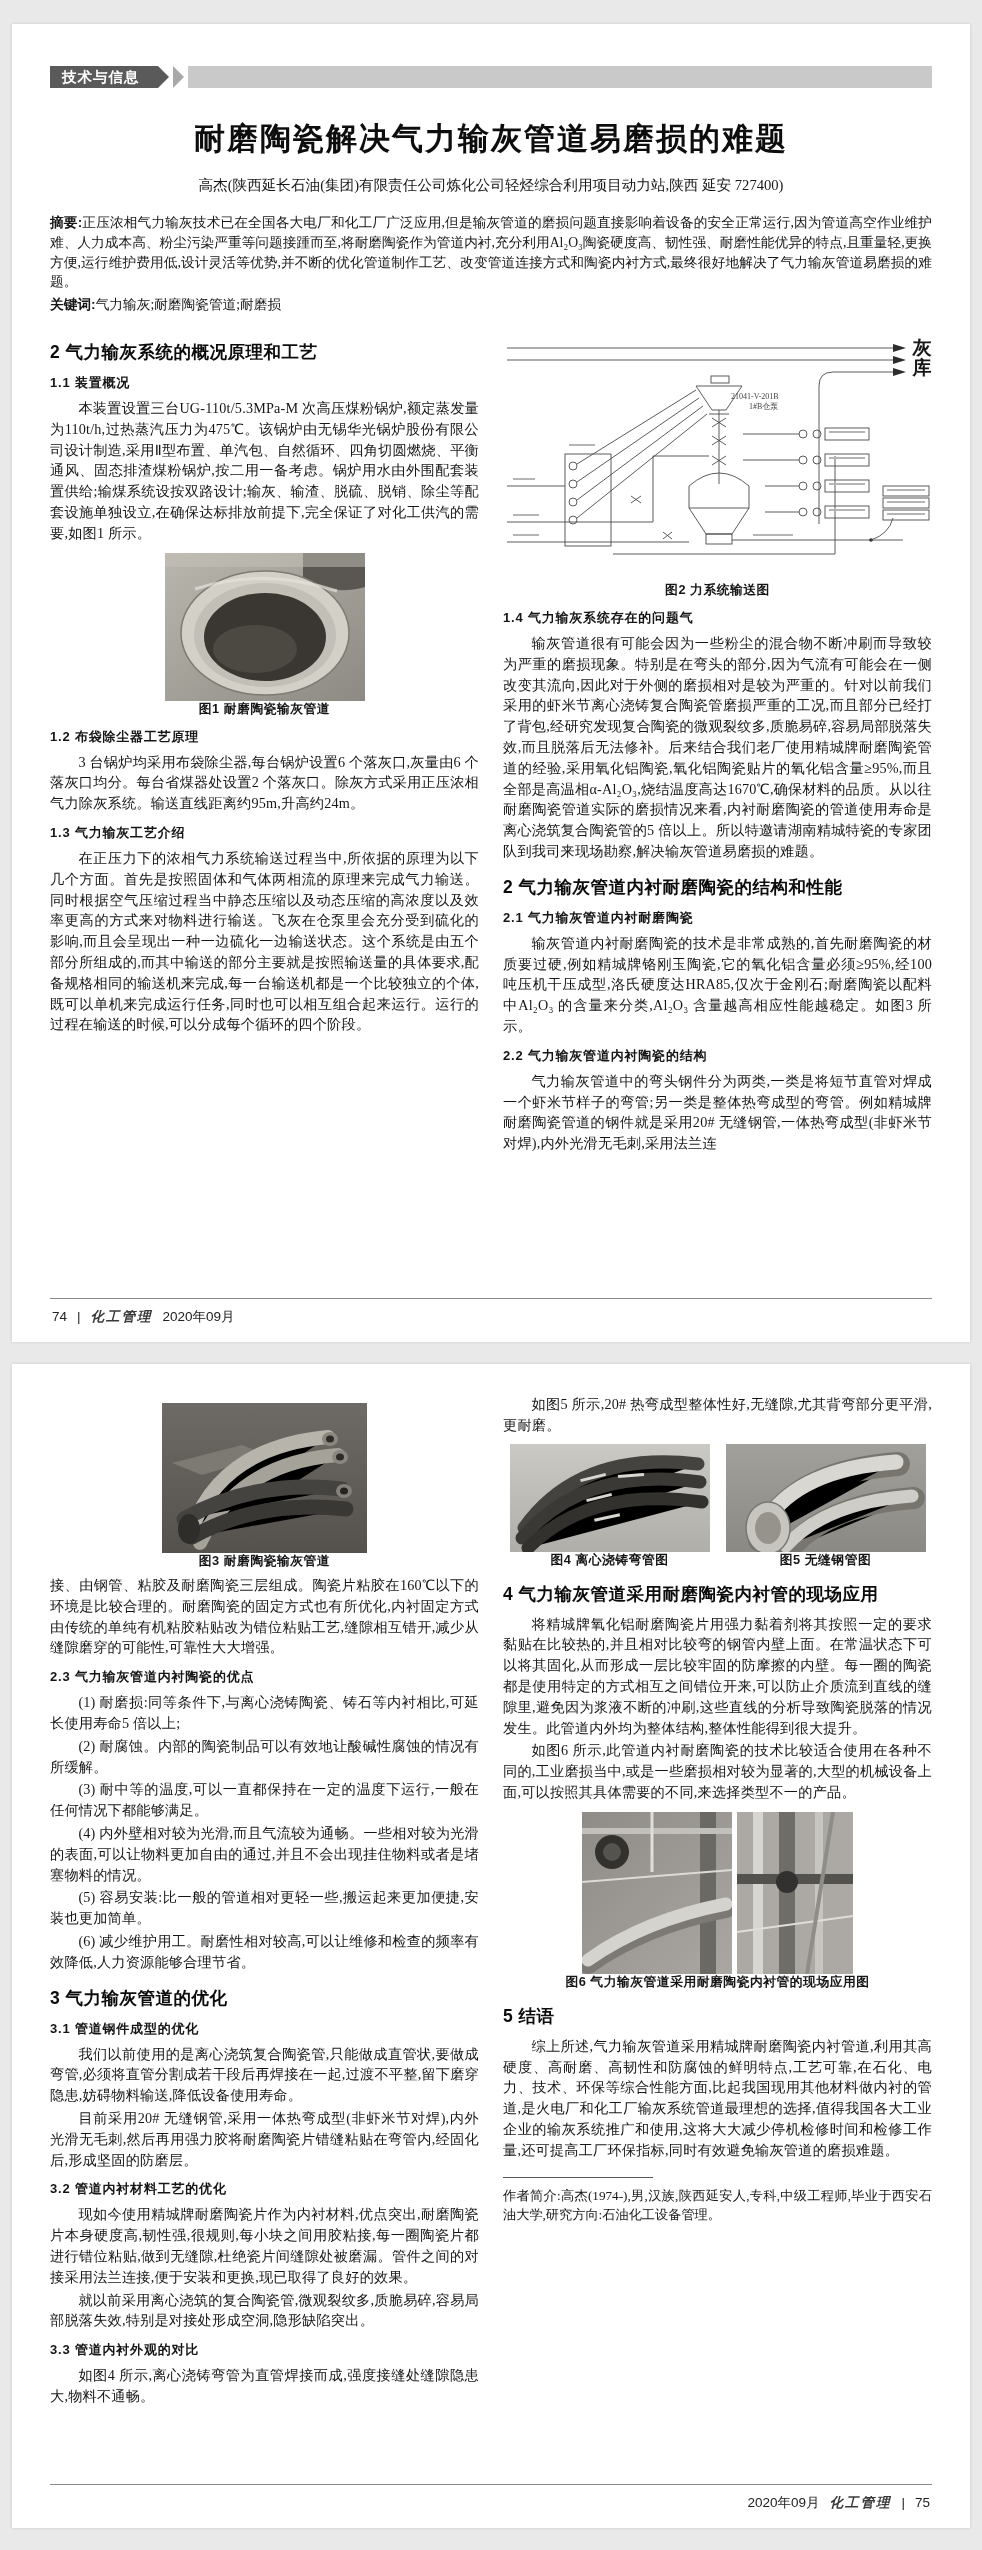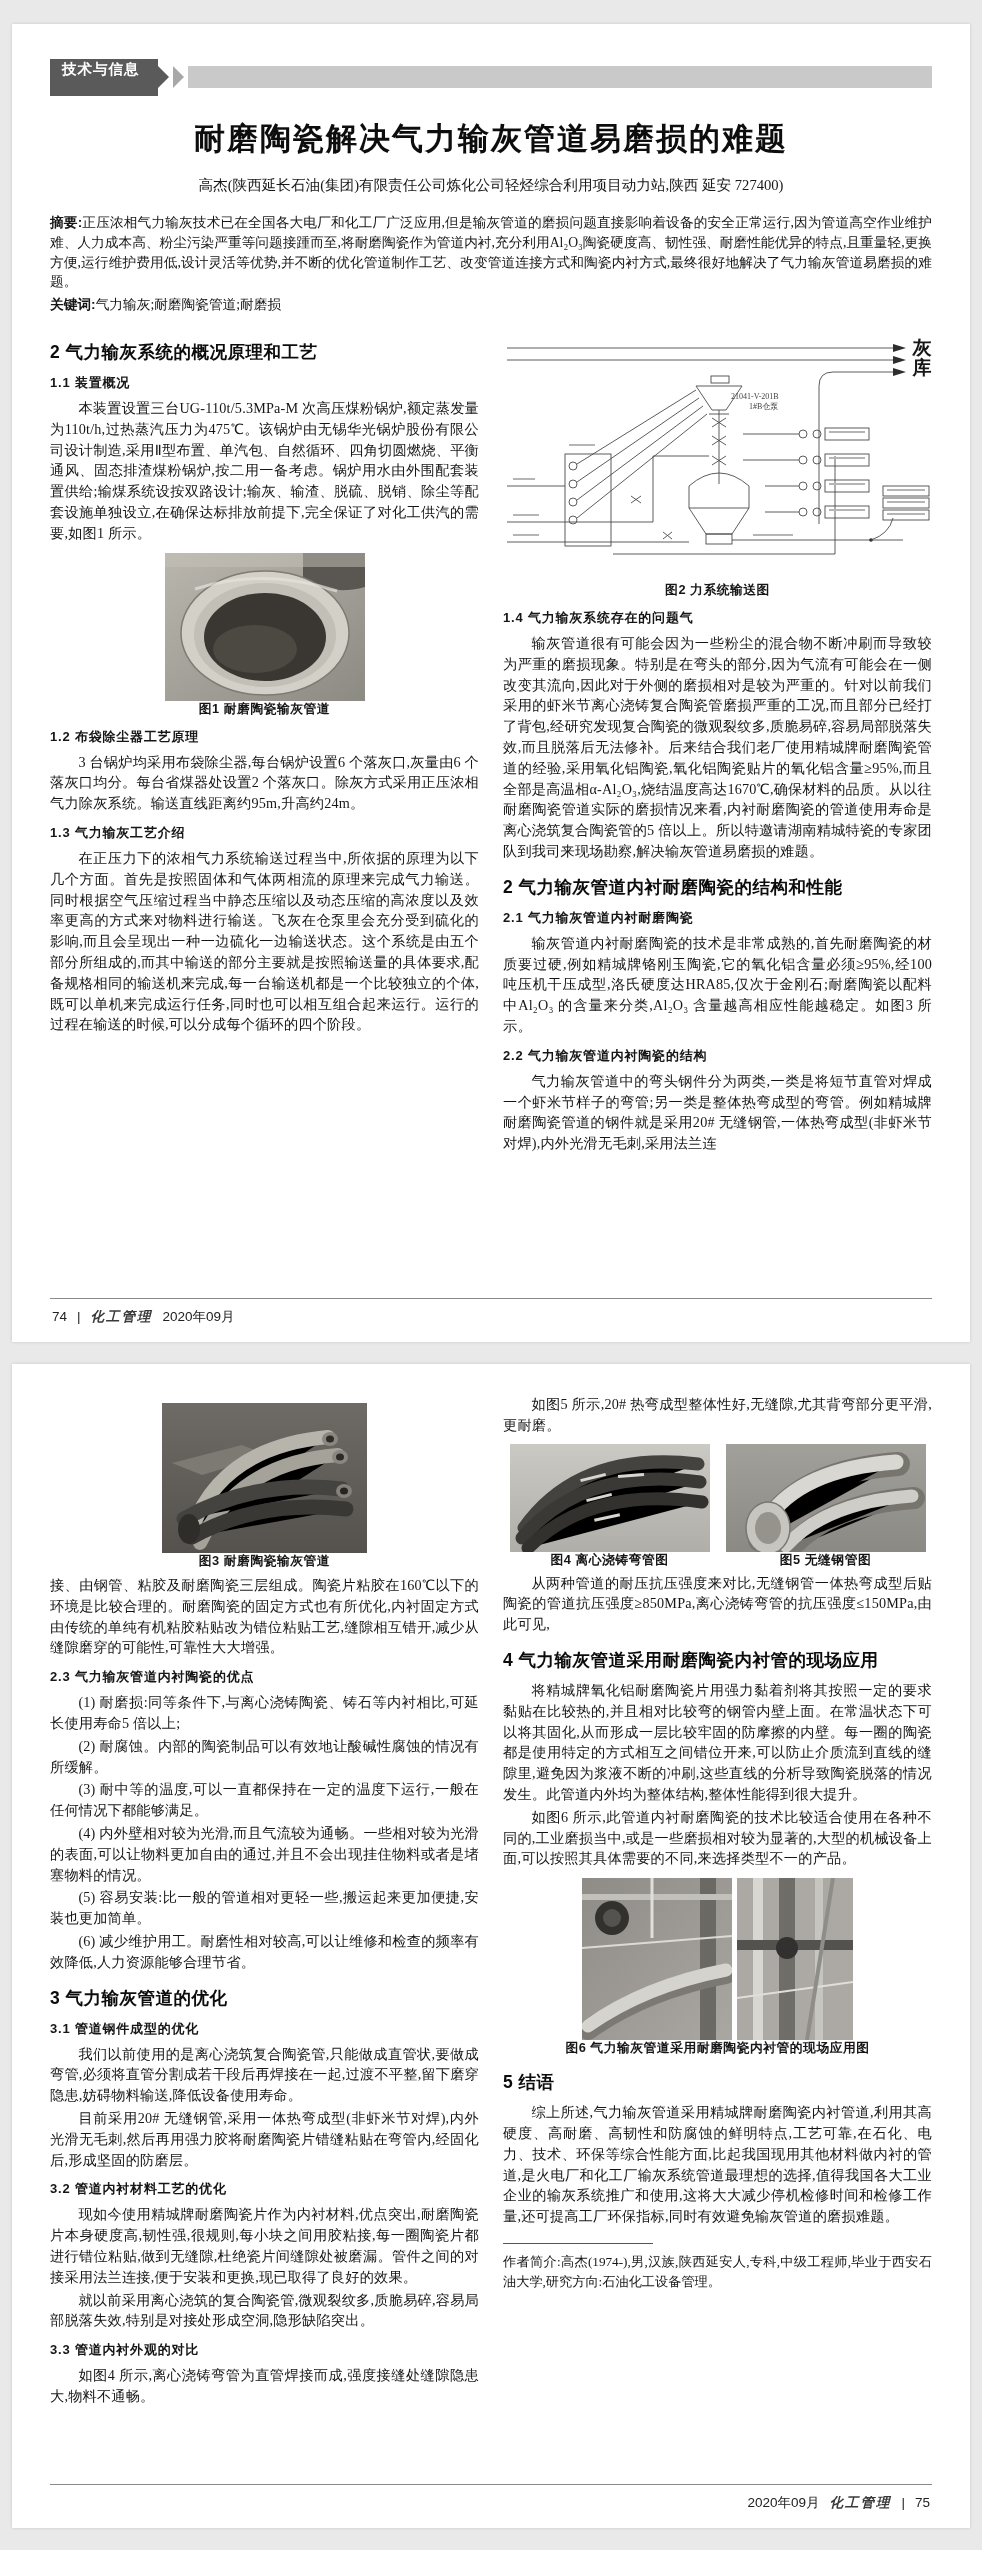--- a/index.html
+++ b/index.html
@@ -22,21 +22,21 @@
     box-shadow:0 0 3px rgba(0,0,0,.15);
   }
   #page1{height:1318px; margin-top:24px;}
   #page2{height:1164px; margin-top:22px; padding-top:30px;}
 
   
   .badge-row{display:flex;align-items:center;height:22px;margin-top:8px;}
   .badge{
     background:#5a5a5a;color:#fff;height:100%;
     font-family:"Liberation Sans",sans-serif;font-weight:bold;font-size:14.5px;
-    display:flex;align-items:center;padding:0 18px 15px 12px;letter-spacing:1px;
+    display:flex;align-items:center;padding:0 18px 0 12px;letter-spacing:1px;
   }
   .badge-tip{width:0;height:0;border-top:11px solid transparent;border-bottom:11px solid transparent;border-left:11px solid #5a5a5a;}
   .badge-chev{width:0;height:0;border-top:11px solid transparent;border-bottom:11px solid transparent;border-left:11px solid #a8a8a8;margin-left:4px;}
   .badge-bar{flex:1;height:100%;background:#c9c9c9;margin-left:4px;}
 
   .title{
     font-family:"Liberation Sans",sans-serif;font-weight:bold;
     font-size:31px;text-align:center;margin:30px 0 16px;letter-spacing:2px;color:#0d0d0d;
   }
   .author{text-align:center;font-size:14.6px;margin:0 0 18px;}
@@ -305,21 +305,20 @@
     <path d="M34 96 Q62 28 172 20" stroke="#78756f" stroke-width="24" stroke-linecap="round"></path>
     <path d="M32 92 Q60 26 170 18" stroke="#d9d7d1" stroke-width="15" stroke-linecap="round"></path>
     <path d="M62 106 Q102 60 188 54" stroke="#78756f" stroke-width="22" stroke-linecap="round"></path>
     <path d="M60 102 Q100 58 186 52" stroke="#cfcdc7" stroke-width="13" stroke-linecap="round"></path>
     <ellipse cx="42" cy="84" rx="22" ry="26" fill="#c7c5bf" stroke="#7a7772" stroke-width="1.5"></ellipse>
     <ellipse cx="42" cy="84" rx="13" ry="16" fill="#96938d"></ellipse>
   </svg>
 <figcaption class="figcap">图5 无缝钢管图</figcaption>
           </figure>
         </div>
-        <p class="para">从两种管道的耐压抗压强度来对比,无缝钢管一体热弯成型后贴陶瓷的管道抗压强度≥850MPa,离心浇铸弯管的抗压强度≤150MPa,由此可见,</p>
         <div class="h1">4 气力输灰管道采用耐磨陶瓷内衬管的现场应用</div>
         <p class="para">将精城牌氧化铝耐磨陶瓷片用强力黏着剂将其按照一定的要求黏贴在比较热的,并且相对比较弯的钢管内壁上面。在常温状态下可以将其固化,从而形成一层比较牢固的防摩擦的内壁。每一圈的陶瓷都是使用特定的方式相互之间错位开来,可以防止介质流到直线的缝隙里,避免因为浆液不断的冲刷,这些直线的分析导致陶瓷脱落的情况发生。此管道内外均为整体结构,整体性能得到很大提升。</p>
         <p class="para">如图6 所示,此管道内衬耐磨陶瓷的技术比较适合使用在各种不同的,工业磨损当中,或是一些磨损相对较为显著的,大型的机械设备上面,可以按照其具体需要的不同,来选择类型不一的产品。</p>
         <figure class="fig">
   <div class="fig6row">
     <svg class="photo" width="150" height="162" viewBox="0 0 150 162">
       <defs>
         <linearGradient id="g6a" x1="0" y1="0" x2="1" y2="1">
           <stop offset="0" stop-color="#8f8c87"></stop>
                   <stop offset="1" stop-color="#aaa7a2"></stop>

